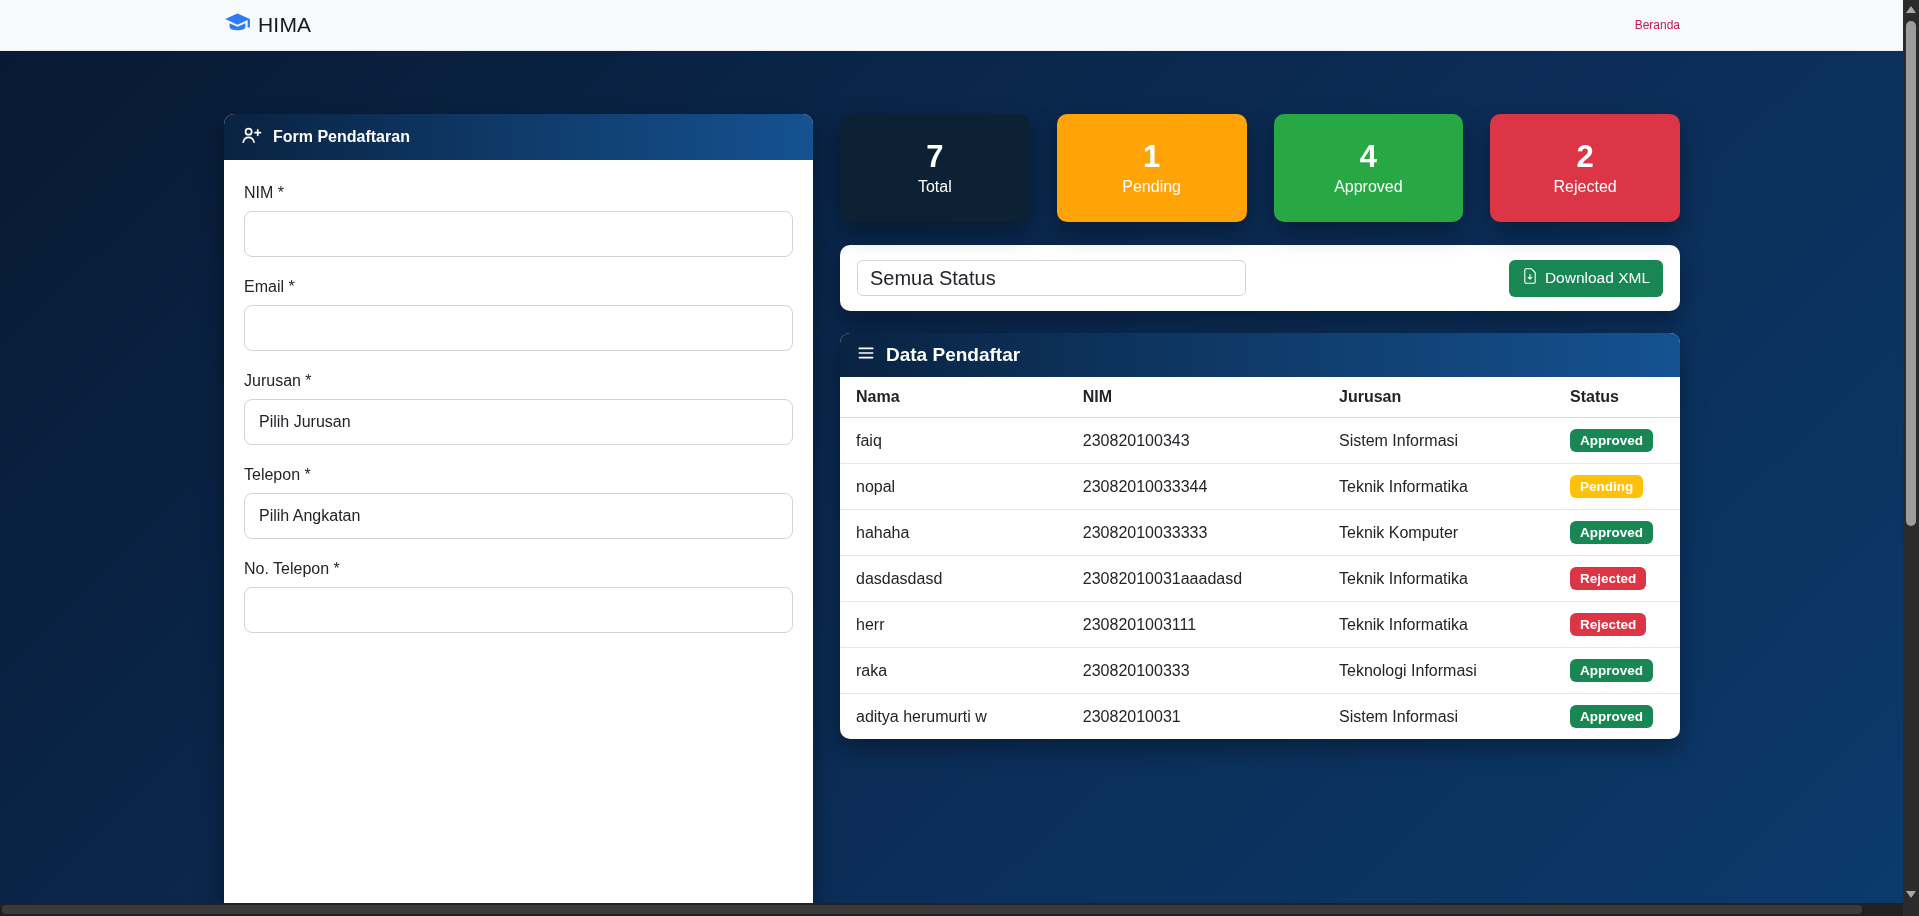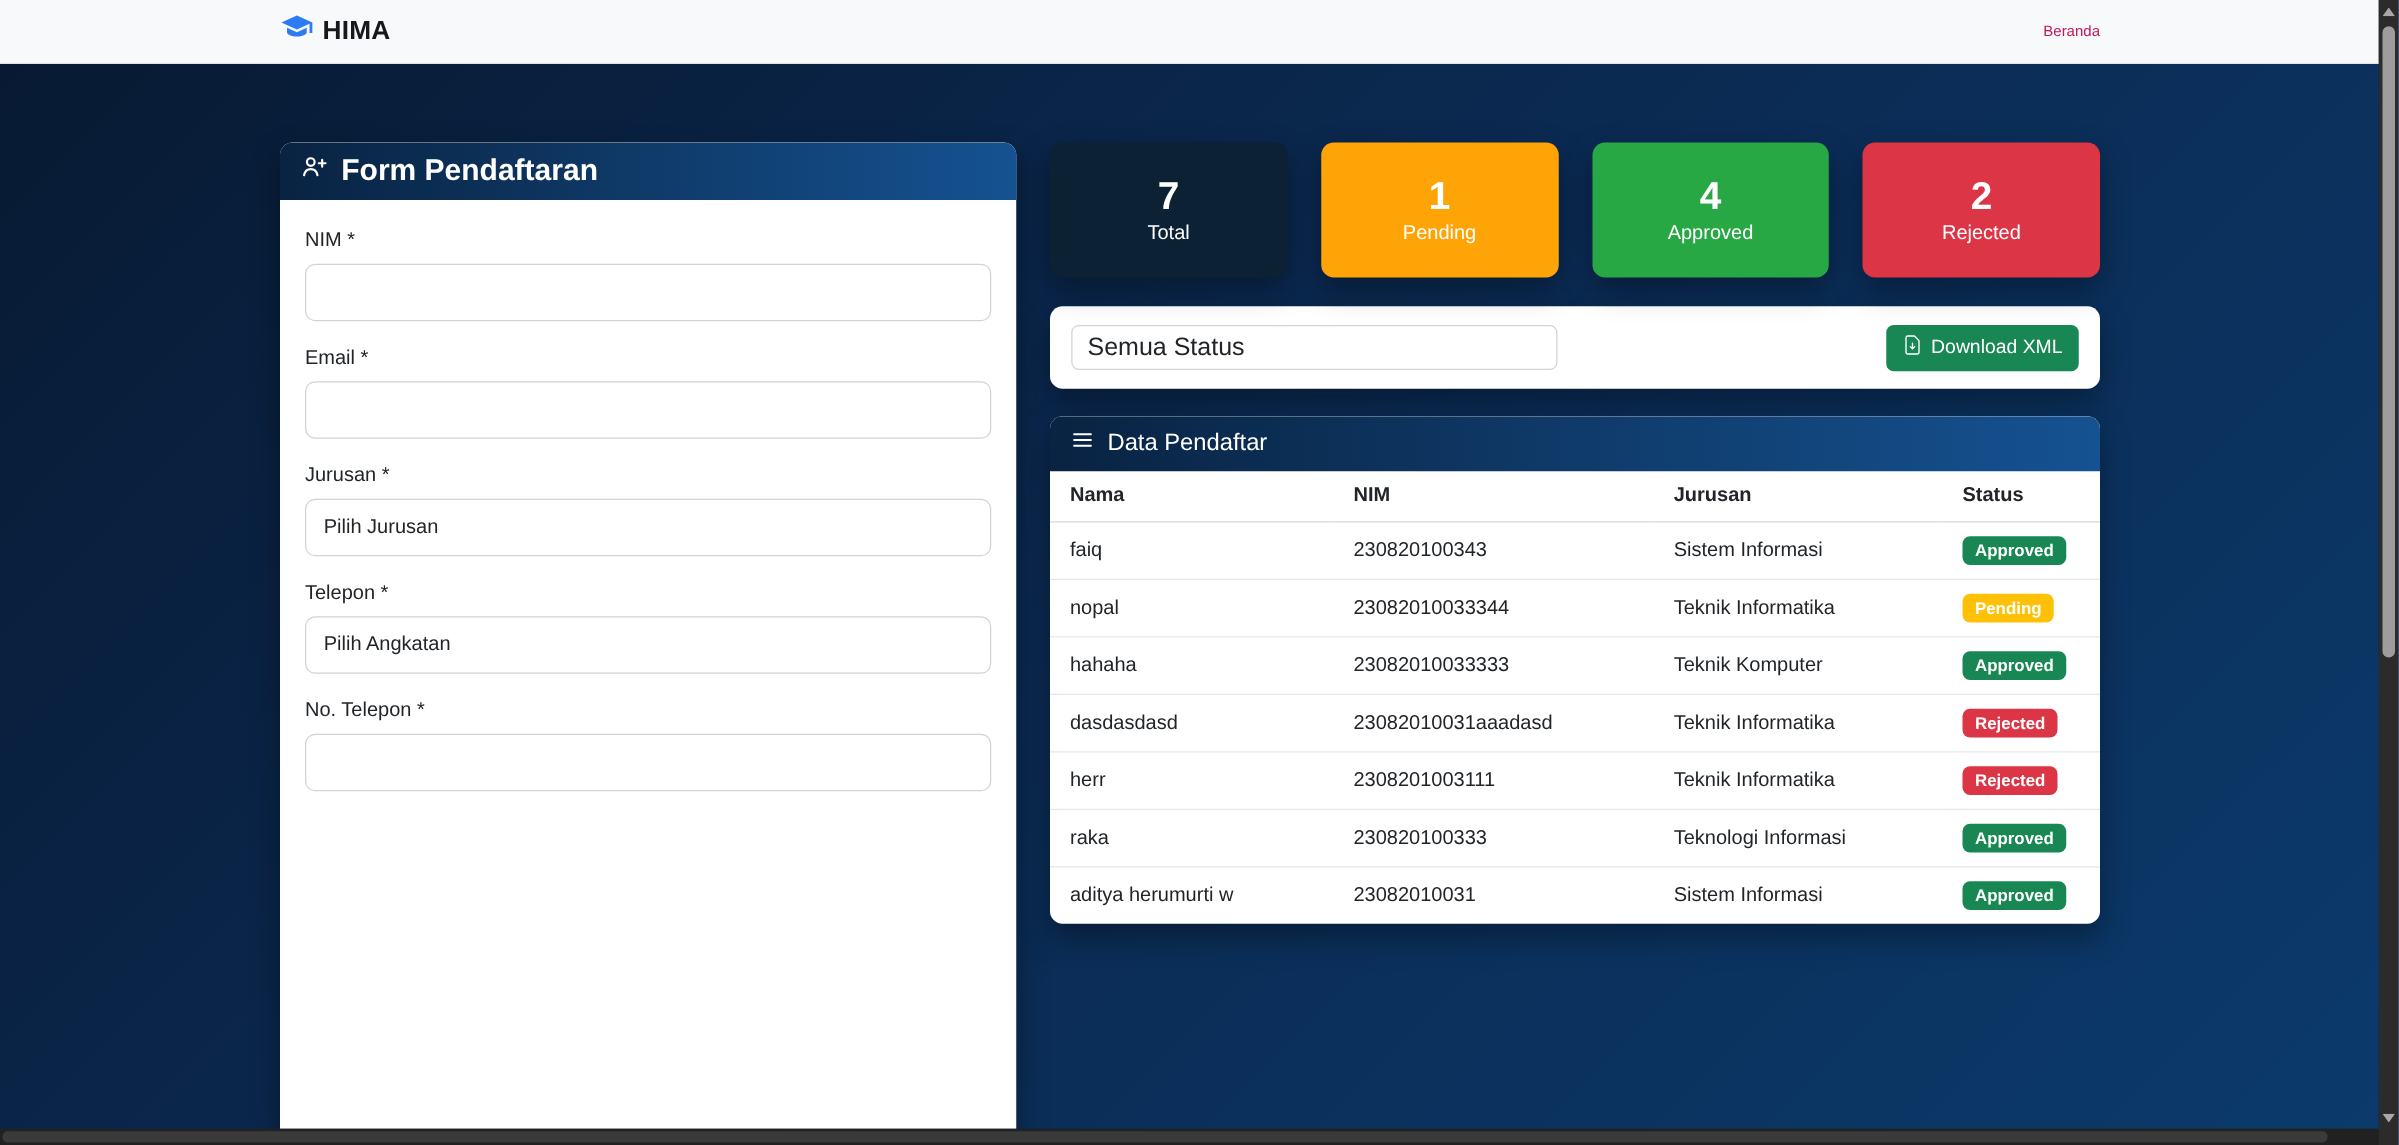--- a/index.html
+++ b/index.html
@@ -3,34 +3,34 @@
 <meta charset="utf-8">
 <style>
   html,body{margin:0;padding:0;}
   body{font-family:"Liberation Sans","DejaVu Sans",sans-serif;}
   .screen{position:relative;width:1919px;height:916px;overflow:hidden;background:#0b2a52;}
 
   
   .navbar{position:absolute;left:0;top:0;width:1903px;height:50px;background:#f8f9fa;border-bottom:1px solid #eceff1;z-index:5;}
   .navbar-inner{height:100%;display:flex;align-items:center;justify-content:space-between;padding:0 223px 0 224px;box-sizing:border-box;}
   .brand{display:flex;align-items:center;gap:7px;cursor:pointer;}
-  .brand-text{font-size:21px;font-weight:700;color:#15191d;letter-spacing:.2px;text-align:center;}
+  .brand-text{font-size:21px;font-weight:400;color:#15191d;letter-spacing:.2px;text-align:center;}
   .nav-link{font-size:12px;color:#be185d;cursor:pointer;}
 
   
   .main{position:absolute;left:0;top:50px;width:1903px;height:853px;overflow:hidden;
         background:linear-gradient(135deg,#081a33 0%,#0b2a52 48%,#0b3a6b 100%);}
 
   
   .panel-header{background:linear-gradient(90deg,#092342 0%,#155291 100%);color:#fff;display:flex;align-items:center;gap:10px;padding:0 16px;}
   .card-shadow{box-shadow:0 10px 24px rgba(0,0,0,.35);}
 
   
   .form-card{position:absolute;left:224px;top:64px;width:589px;height:980px;background:#fff;border-radius:10px;overflow:hidden;}
-  .form-card .panel-header{height:46px;font-size:24px;font-weight:700;}
+  .form-card .panel-header{height:46px;font-size:16px;font-weight:700;}
   .form-body{padding:24px 20px;}
   .form-group{margin-bottom:21px;}
   .form-label{display:block;font-size:16px;color:#212529;margin-bottom:9px;}
   .control{box-sizing:border-box;width:100%;height:46px;border:1px solid #ced4da;border-radius:8px;background:#fff;font-size:16px;color:#212529;padding:0 14px;outline:none;font-family:inherit;}
   .select-box{display:flex;align-items:center;cursor:pointer;}
   .textarea-box{position:relative;height:92px;border:1px solid #ced4da;border-radius:8px;background:#fff;}
   .textarea-box textarea{box-sizing:border-box;width:100%;height:100%;border:none;background:transparent;resize:none;outline:none;font-family:inherit;font-size:16px;padding:10px 14px;}
   .resize-handle{position:absolute;right:3px;bottom:3px;width:11px;height:11px;
     background:repeating-linear-gradient(135deg,transparent 0 3px,#9aa0a6 3px 4.5px);cursor:nwse-resize;}
 
@@ -39,21 +39,21 @@
   .stats{display:grid;grid-template-columns:repeat(4,1fr);gap:27px;height:108px;}
   .stat-card{border-radius:10px;color:#fff;display:flex;flex-direction:column;align-items:center;justify-content:center;gap:6px;}
   .stat-value{font-size:31px;font-weight:700;line-height:1;}
   .stat-label{font-size:16px;}
 
   .filter-card{margin-top:23px;height:66px;background:#fff;border-radius:10px;display:flex;align-items:center;justify-content:space-between;padding:0 17px;box-sizing:border-box;}
   .filter-select{width:389px;height:36px;border:1px solid #ced4da;border-radius:6px;display:flex;align-items:center;padding:0 12px;box-sizing:border-box;font-size:20px;color:#212529;cursor:pointer;}
   .btn-download{height:37px;background:#198754;border:none;border-radius:6px;color:#fff;font-size:15.5px;font-family:Liberation Sans, sans-serif;display:flex;align-items:center;gap:7px;padding:0 13px;cursor:pointer;}
 
   .table-card{margin-top:22px;background:#fff;border-radius:10px;overflow:hidden;}
-  .table-card .panel-header{height:44px;font-size:19px;font-weight:400;}
+  .table-card .panel-header{height:44px;font-size:19px;font-weight:700;}
   table.data{width:100%;border-collapse:collapse;font-size:16px;}
   table.data th{text-align:left;padding:11px 16px;color:#212529;font-weight:700;border-bottom:1px solid #d3d9de;}
   table.data td{padding:11px 16px;color:#212529;border-bottom:1px solid #e4e8eb;}
   table.data tr:last-child td{border-bottom:none;}
   .badge{display:inline-block;padding:4px 10px;border-radius:6px;color:#fff;font-size:13.5px;font-weight:700;}
 
   
   .v-scrollbar{position:absolute;right:0;top:0;width:16px;height:916px;background:#2b2b2b;z-index:10;}
   .v-thumb{position:absolute;left:3px;top:21px;width:10px;height:505px;background:#9d9d9d;border-radius:5px;}
   .sb-arrow{position:absolute;left:0;width:16px;height:16px;display:flex;align-items:center;justify-content:center;}

